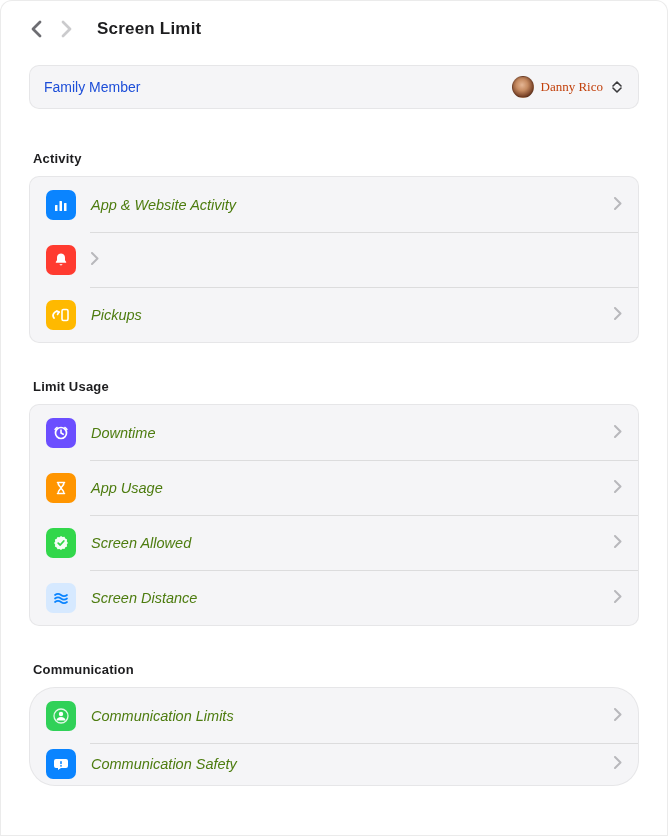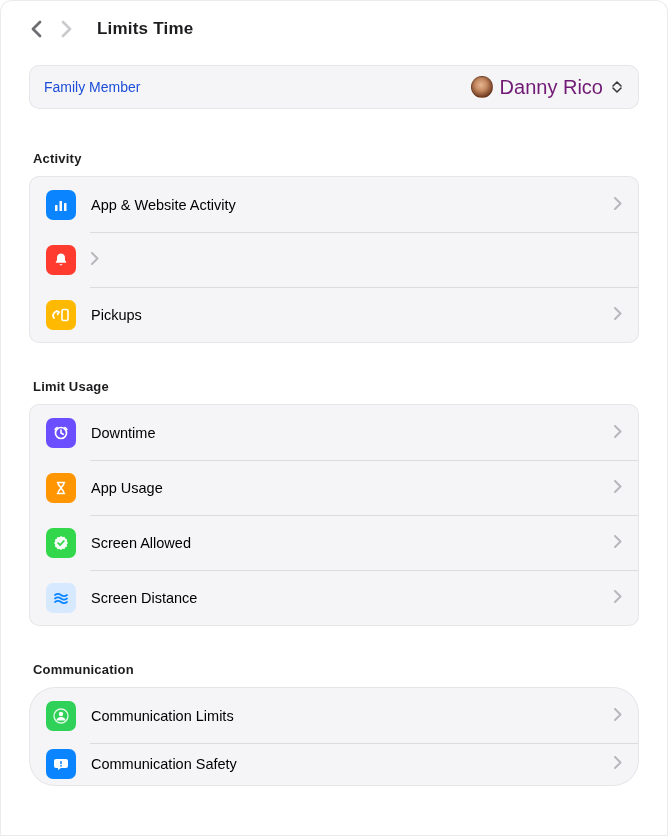--- a/index.html
+++ b/index.html
@@ -67,22 +67,23 @@
     padding: 3px 4px 3px 6px;
     border-radius: 6px;
   }
   .avatar {
     width: 22px; height: 22px;
     border-radius: 50%;
     background: radial-gradient(circle at 45% 40%, #e5b695 0%, #c68b62 35%, #7a4328 70%, #4a2718 100%);
     border: 1px solid rgba(0,0,0,0.12);
   }
   .selector-name {
-    font-size: 20px;
-    color: #701a75;
+    font-size: 13px;
+    color: #c2410c;
+    font-family: Liberation Serif, serif;
   }
   .updown {
     width: 14px; height: 18px;
     display: flex; flex-direction: column; align-items: center; justify-content: center;
   }
   .updown svg { display:block; }
 
   .section-title {
     font-size: 13px;
     font-weight: 700;
@@ -113,22 +114,23 @@
   .icon-tile {
     width: 30px; height: 30px;
     border-radius: 7px;
     display: flex; align-items: center; justify-content: center;
     margin-right: 15px;
     flex-shrink: 0;
   }
   .icon-tile svg { display:block; }
   .row-label {
     font-size: 14.5px;
-    color: #000000;
+    color: #4d7c0f;
     flex: 1;
+    font-style: italic;
   }
   .chev {
     color: #b8b8bc;
   }
   .list.cutoff { border-bottom-left-radius: 0; border-bottom-right-radius: 0; border-radius: 26px; }
   .row.cut { height: 42px; }
 </style>
 </head>
 <body>
 
@@ -138,21 +140,21 @@
     <button class="nav-btn">
       <svg width="11" height="18" viewBox="0 0 11 18">
           <path d="M9 2 L2 9 L9 16" stroke="#6d6d72" stroke-width="2.8" fill="none" stroke-linecap="round" stroke-linejoin="round"></path>
         </svg>
     </button>
     <button class="nav-btn disabled">
       <svg width="11" height="18" viewBox="0 0 11 18">
           <path d="M2 2 L9 9 L2 16" stroke="#6d6d72" stroke-width="2.8" fill="none" stroke-linecap="round" stroke-linejoin="round"></path>
         </svg>
     </button>
-    <div class="page-title">Limits Time</div>
+    <div class="page-title">Screen Limit</div>
   </div>
 
   <div class="content">
 
     <div class="family-box">
       <div class="family-label">Family Member</div>
       <div class="selector">
         <div class="avatar"></div>
         <div class="selector-name">Danny Rico</div>
         <div class="updown">

